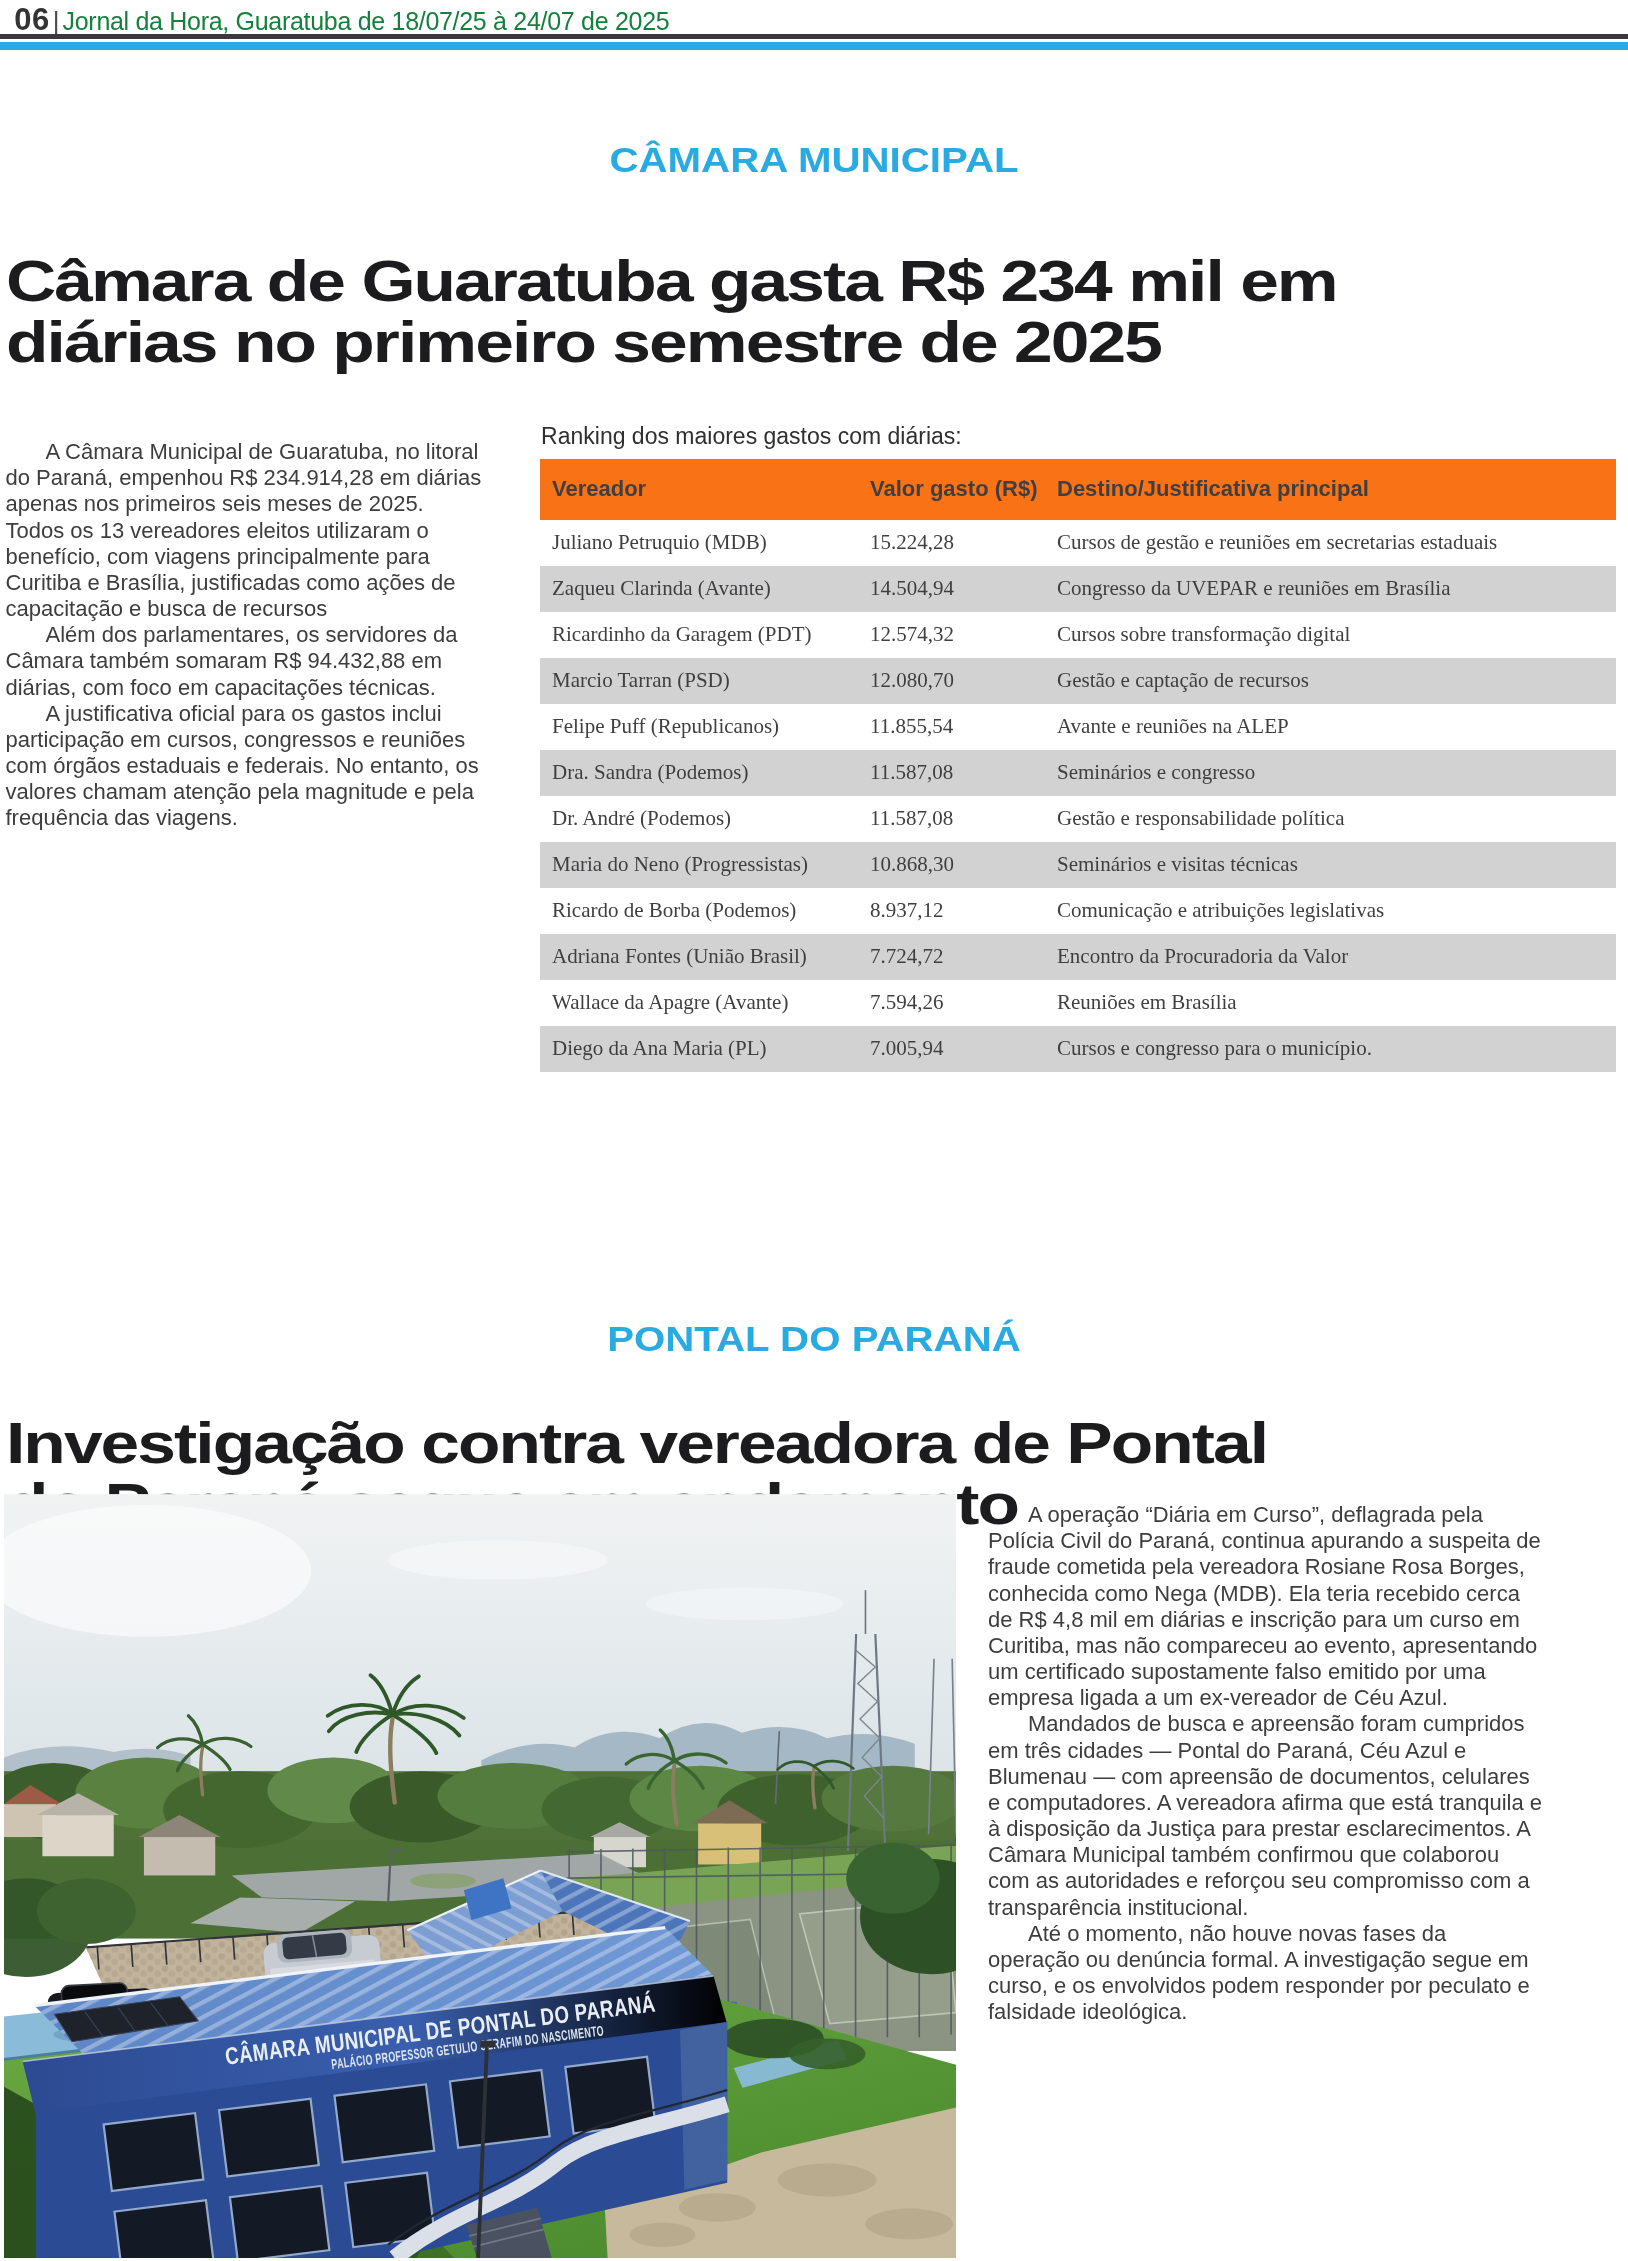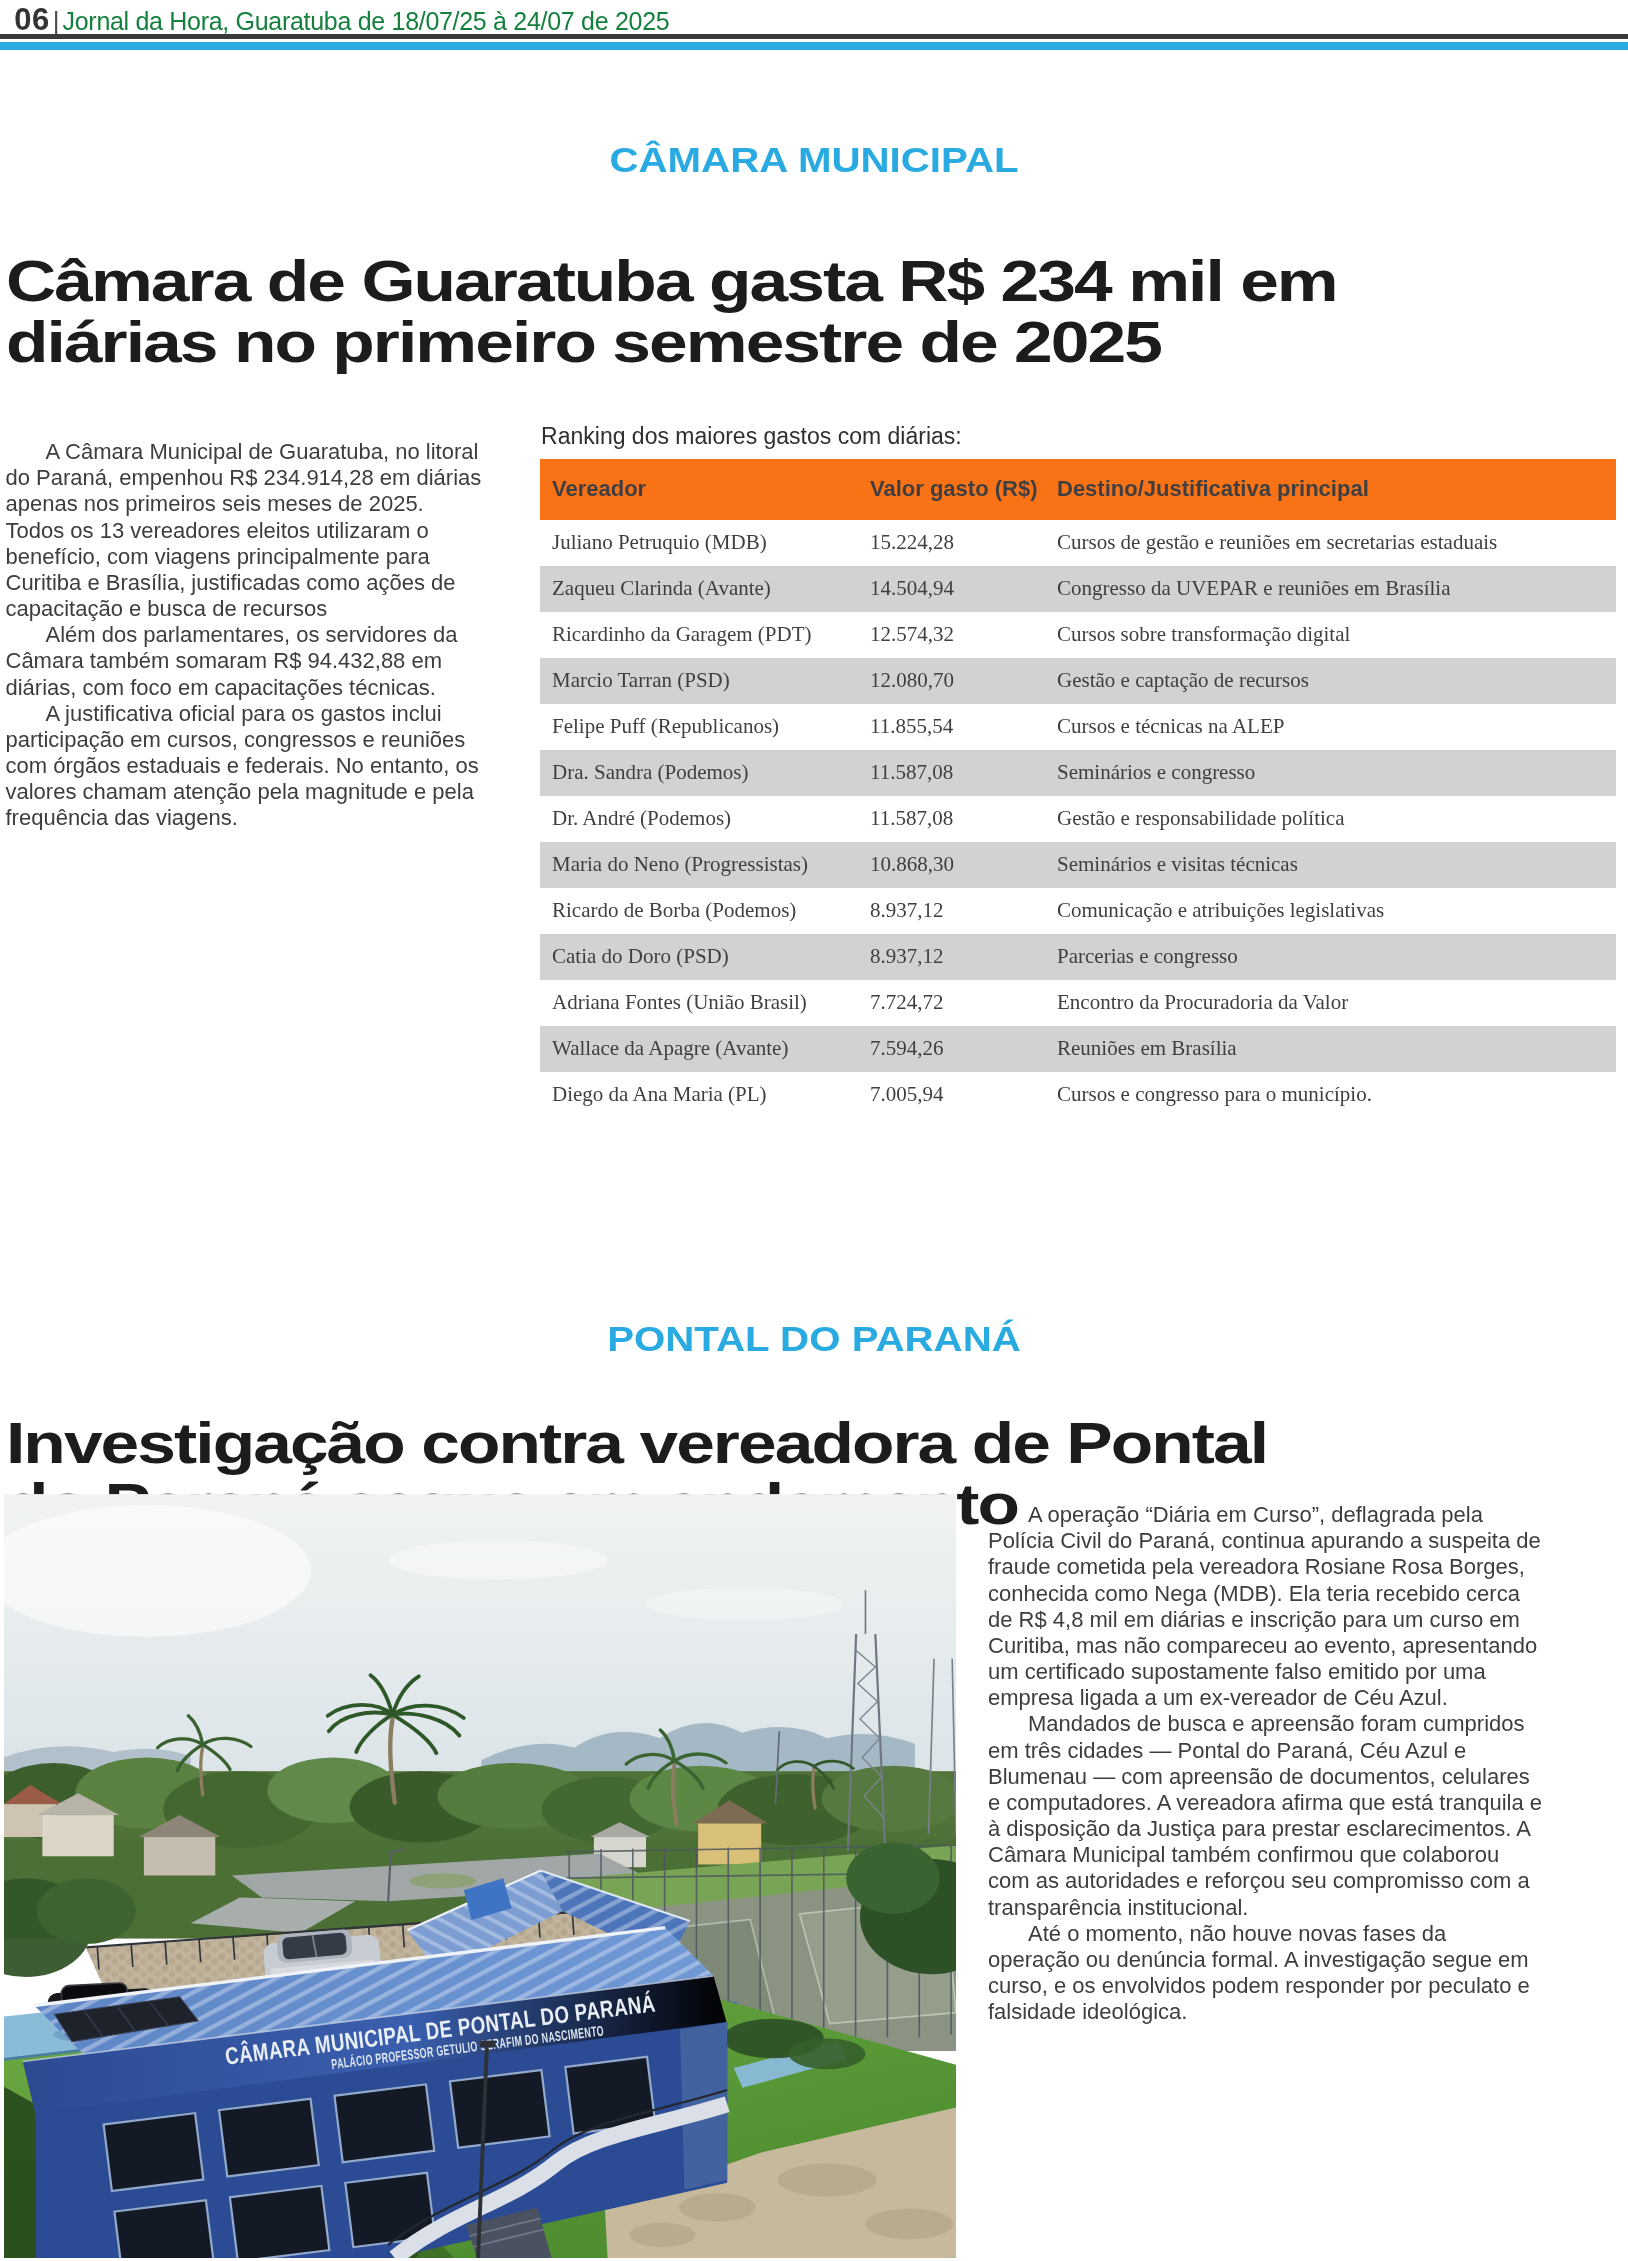--- a/index.html
+++ b/index.html
@@ -106,46 +106,41 @@
           <td>Cursos sobre transformação digital</td>
         </tr>
       <tr>
           <td>Marcio Tarran (PSD)</td>
           <td>12.080,70</td>
           <td>Gestão e captação de recursos</td>
         </tr>
       <tr>
           <td>Felipe Puff (Republicanos)</td>
           <td>11.855,54</td>
-          <td>Cursos e técnicas na ALEP</td>
+          <td>Avante e reuniões na ALEP</td>
         </tr>
       <tr>
           <td>Dra. Sandra (Podemos)</td>
           <td>11.587,08</td>
           <td>Seminários e congresso</td>
         </tr>
       <tr>
           <td>Dr. André (Podemos)</td>
           <td>11.587,08</td>
           <td>Gestão e responsabilidade política</td>
         </tr>
       <tr>
           <td>Maria do Neno (Progressistas)</td>
           <td>10.868,30</td>
           <td>Seminários e visitas técnicas</td>
         </tr>
       <tr>
           <td>Ricardo de Borba (Podemos)</td>
           <td>8.937,12</td>
           <td>Comunicação e atribuições legislativas</td>
-        </tr>
-      <tr>
-          <td>Catia do Doro (PSD)</td>
-          <td>8.937,12</td>
-          <td>Parcerias e congresso</td>
         </tr>
       <tr>
           <td>Adriana Fontes (União Brasil)</td>
           <td>7.724,72</td>
           <td>Encontro da Procuradoria da Valor</td>
         </tr>
       <tr>
           <td>Wallace da Apagre (Avante)</td>
           <td>7.594,26</td>
           <td>Reuniões em Brasília</td>

